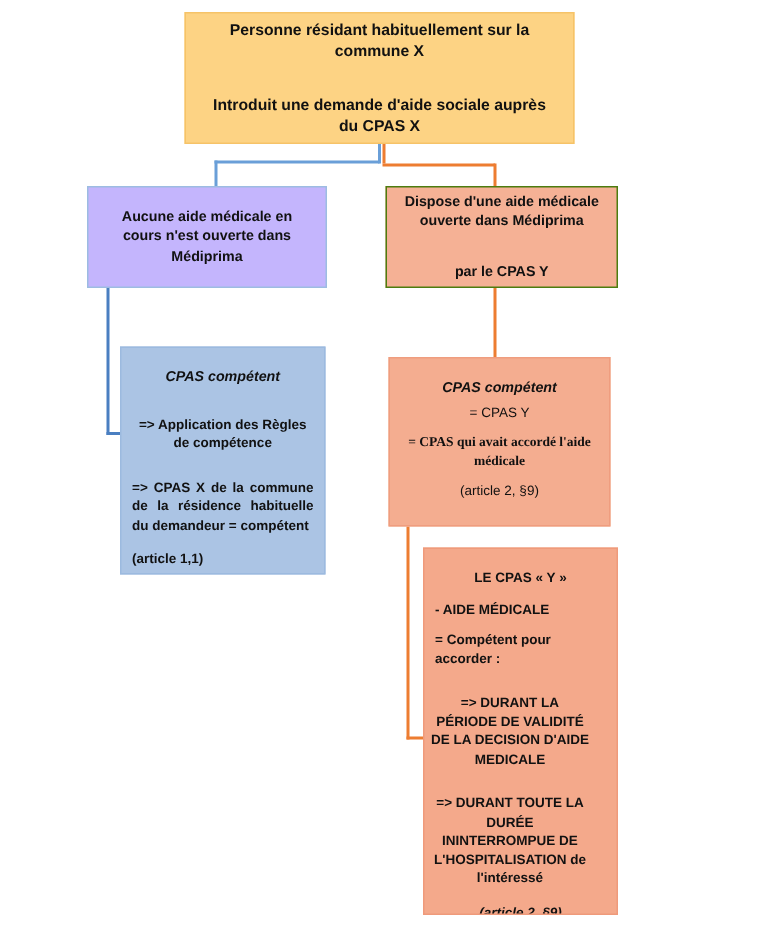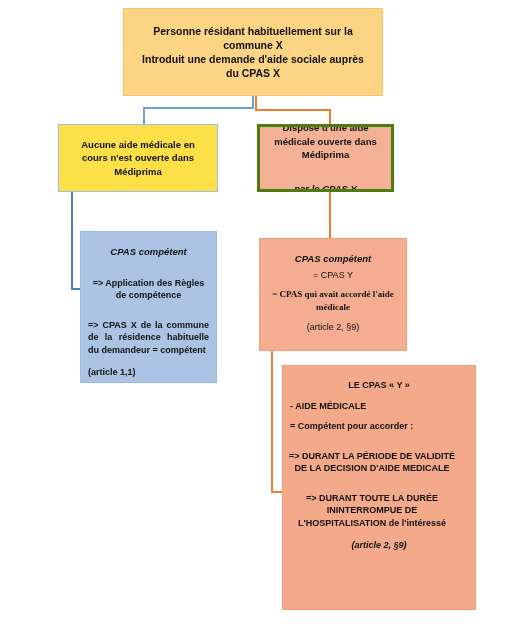--- a/index.html
+++ b/index.html
@@ -37,48 +37,48 @@
 
   
   #box-start {
     left: 123px; top: 8px;
     width: 260px; height: 88px;
     background: #fdd384;
     border: 1px solid #f6c368;
     font-size: 10.5px;
     line-height: 14px;
     padding: 4px 12px;
-    justify-content: center;
+    justify-content: space-between;
   }
   #box-start .para { margin: 0; }
   #box-start .para + .para { }
 
   
   #box-no-aid {
     left: 58px; top: 124px;
     width: 160px; height: 68px;
-    background: #fde047;
+    background: #c4b5fd;
     border: 1px solid #9dbce2;
     font-size: 9.5px;
     line-height: 13.5px;
     padding: 4px 8px;
   }
 
   
   #box-has-aid {
     left: 257px; top: 124px;
-    width: 137px; height: 68px;
+    width: 155px; height: 68px;
     background: #f5b195;
-    border: 3px solid #4d7c0f;
+    border: 1px solid #4d7c0f;
     font-size: 9.5px;
     line-height: 13.5px;
     padding: 4px 8px;
   }
   #box-has-aid .para { margin: 0; }
-  #box-has-aid .para + .para { margin-top: 20px; font-style: italic; }
+  #box-has-aid .para + .para { margin-top: 20px; }
 
   
   #box-cpas-x {
     left: 80px; top: 231px;
     width: 137px; height: 152px;
     background: #abc4e4;
     border: 1px solid #9cbadf;
     font-size: 9px;
     line-height: 12.5px;
     padding: 10px 7px 6px 7px;
@@ -114,21 +114,21 @@
     font-size: 9.5px;
     margin: 6px 0 0 0;
   }
   #box-cpas-y .l2 { margin: 3px 0 0 0; font-weight: normal; }
   #box-cpas-y .l3 { margin: 7px 0 0 0; font-family: Liberation Serif, serif; }
   #box-cpas-y .l4 { margin: 8px 0 0 0; font-weight: normal; }
 
   
   #box-cpas-y-detail {
     left: 282px; top: 365px;
-    width: 194px; height: 245px;
+    width: 130px; height: 245px;
     background: #f4a98b;
     border: 1px solid #ef9a7b;
     font-size: 9px;
     line-height: 12.5px;
     padding: 10px 4px 6px 4px;
     justify-content: flex-start;
   }
   #box-cpas-y-detail .title { margin: 3px 0 0 0; }
   #box-cpas-y-detail .li {
     margin: 8px 0 0 0;

